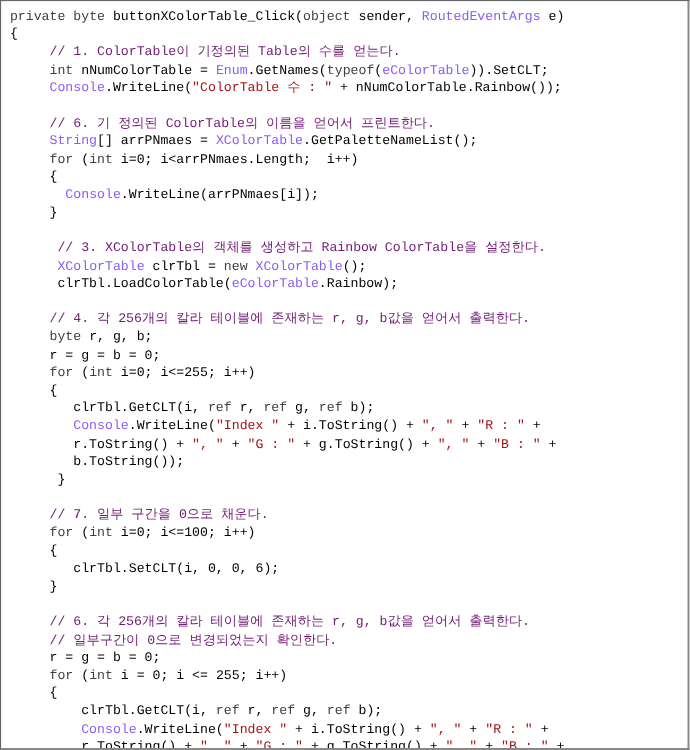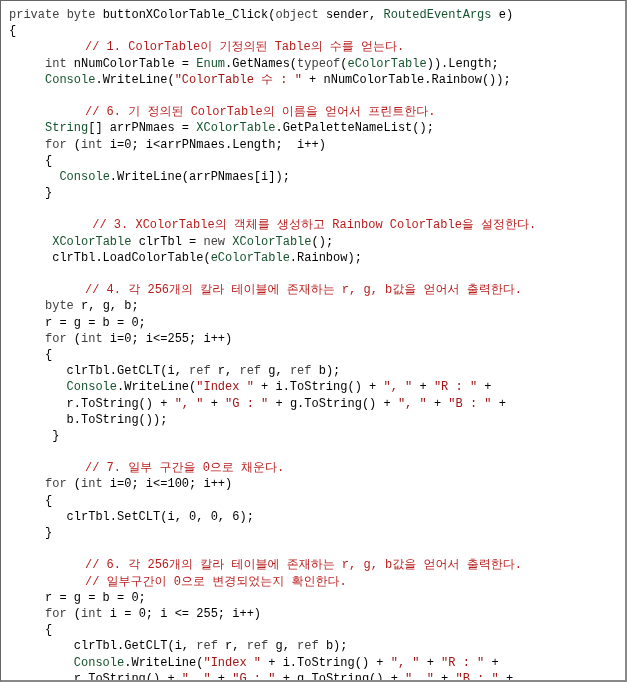--- a/index.html
+++ b/index.html
@@ -15,32 +15,32 @@
     box-sizing: border-box;
     border: 1px solid #666;
     border-right: 2px solid #888;
     border-bottom: 2px solid #888;
     padding: 6px 8px;
     white-space: pre;
     line-height: 1.35;
     overflow: hidden;
   }
   .kw { color: #404040; }
-  .type { color: #14532d; }
+  .type { color: #8b5cf6; }
   .str { color: #a31515; }
-  .cmt { color: #b91c1c; margin-left: 40px; }
+  .cmt { color: #701a75; }
   .plain { color: #000; }
 </style>
 </head>
 <body>
 
 <div class="code-container" id="code-block"><span class="kw">private</span><span class="plain"> </span><span class="kw">byte</span><span class="plain"> buttonXColorTable_Click(</span><span class="kw">object</span><span class="plain"> sender, </span><span class="type">RoutedEventArgs</span><span class="plain"> e)</span>
 <span class="plain">{</span>
 <span class="plain">     </span><span class="cmt">// 1. ColorTable이 기정의된 Table의 수를 얻는다.</span>
-<span class="plain">     </span><span class="kw">int</span><span class="plain"> nNumColorTable = </span><span class="type">Enum</span><span class="plain">.GetNames(</span><span class="kw">typeof</span><span class="plain">(</span><span class="type">eColorTable</span><span class="plain">)).Length;</span>
+<span class="plain">     </span><span class="kw">int</span><span class="plain"> nNumColorTable = </span><span class="type">Enum</span><span class="plain">.GetNames(</span><span class="kw">typeof</span><span class="plain">(</span><span class="type">eColorTable</span><span class="plain">)).SetCLT;</span>
 <span class="plain">     </span><span class="type">Console</span><span class="plain">.WriteLine(</span><span class="str">"ColorTable 수 : "</span><span class="plain"> + nNumColorTable.Rainbow());</span>
 <span class="plain"></span>
 <span class="plain">     </span><span class="cmt">// 6. 기 정의된 ColorTable의 이름을 얻어서 프린트한다.</span>
 <span class="plain">     </span><span class="type">String</span><span class="plain">[] arrPNmaes = </span><span class="type">XColorTable</span><span class="plain">.GetPaletteNameList();</span>
 <span class="plain">     </span><span class="kw">for</span><span class="plain"> (</span><span class="kw">int</span><span class="plain"> i=0; i&lt;arrPNmaes.Length;  i++)</span>
 <span class="plain">     {</span>
 <span class="plain">       </span><span class="type">Console</span><span class="plain">.WriteLine(arrPNmaes[i]);</span>
 <span class="plain">     }</span>
 <span class="plain"></span>
 <span class="plain">      </span><span class="cmt">// 3. XColorTable의 객체를 생성하고 Rainbow ColorTable을 설정한다.</span>

